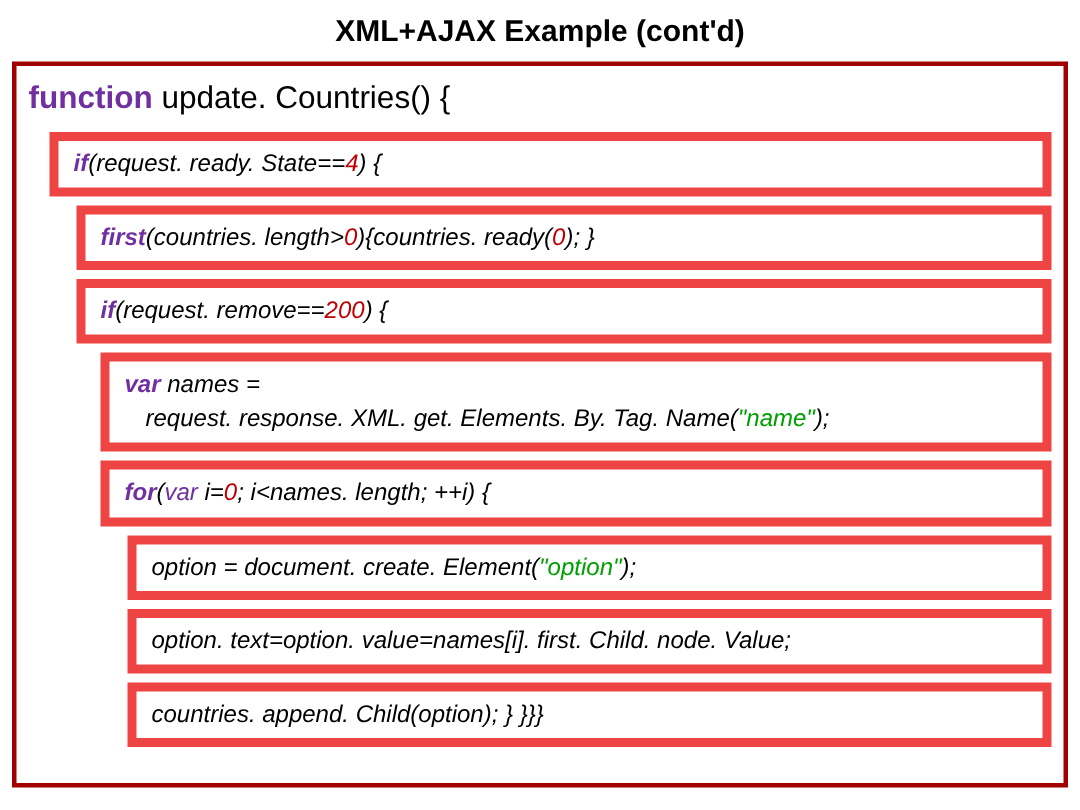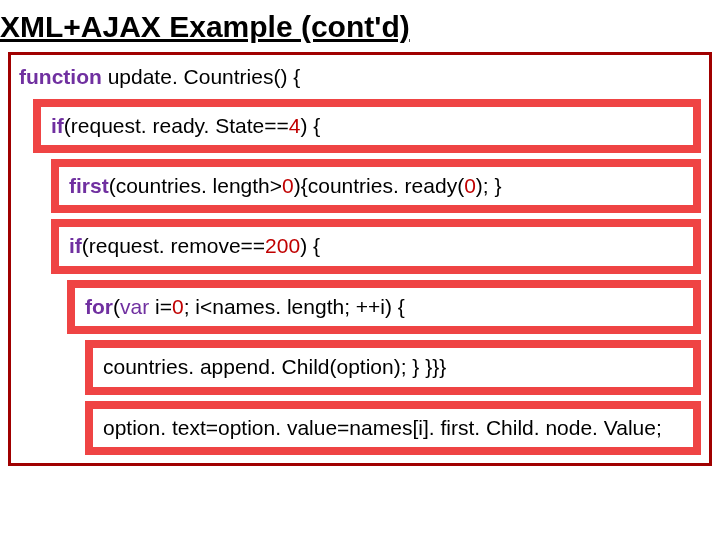--- a/index.html
+++ b/index.html
@@ -5,49 +5,49 @@
   body {
     margin: 0;
     padding: 0;
     width: 720px;
     height: 540px;
     background: #fff;
     font-family: Arial, Helvetica, sans-serif;
     overflow: hidden;
   }
   .title {
-    text-align: left;
-    font-size: 30px;
+    text-align: center;
+    font-size: 20px;
     font-weight: bold;
-    text-decoration: underline;
     color: #000;
     padding: 10px 0 8px 0;
   }
   .outer-box {
     margin: 0 8px 8px 8px;
     border: 3px solid #a00000;
-    padding: 6px 8px 8px 8px;
+    padding: 6px 8px 24px 8px;
     background: #fff;
   }
   .line {
     font-size: 21px;
     line-height: 1.5;
     color: #000;
     white-space: nowrap;
     margin-bottom: 2px;
   }
   .box {
-    border: 8px solid #ef4444;
+    border: 6px solid #ef4444;
     background: #fff;
     padding: 4px 6px 4px 10px;
     margin-top: 6px;
-    font-size: 21px;
+    font-size: 16px;
     line-height: 1.45;
     color: #000;
     white-space: nowrap;
+    font-style: italic;
   }
   .box.dbl { white-space: normal; }
   .ind1 { margin-left: 14px; }
   .ind2 { margin-left: 32px; }
   .ind3 { margin-left: 48px; }
   .ind4 { margin-left: 66px; }
   .b { font-weight: bold; }
   .kw { color: #7030a0; }       
   .num { color: #c00000; }      
   .str { color: #00a000; }
@@ -68,27 +68,38 @@
   </div>
 
   <div class="box ind2">
     <span class="b kw">first</span><span>(countries. length&gt;</span><span class="num">0</span><span>){countries. ready(</span><span class="num">0</span><span>); }</span>
   </div>
 
   <div class="box ind2">
     <span class="b kw">if</span><span>(request. remove==</span><span class="num">200</span><span>) {</span>
   </div>
 
+  <div class="box ind3 dbl">
+    <div>
+      <span class="b kw">var</span><span> names =</span>
+    </div>
+    <div style="padding-left:14px;">
+      <span>request. response. XML. get. Elements. By. Tag. Name(</span><span class="str">"name"</span><span>);</span>
+    </div>
+  </div>
 
   <div class="box ind3">
     <span class="b kw">for</span><span>(</span><span class="kw">var</span><span> i=</span><span class="num">0</span><span>; i&lt;names. length; ++i) {</span>
   </div>
 
-
   <div class="box ind4">
-    <span>countries. append. Child(option); } }}}</span>
+    <span>option = document. create. Element(</span><span class="str">"option"</span><span>);</span>
   </div>
 
   <div class="box ind4">
     <span>option. text=option. value=names[i]. first. Child. node. Value;</span>
   </div>
 
+  <div class="box ind4">
+    <span>countries. append. Child(option); } }}}</span>
+  </div>
+
 </div>
 
 </body></html>

